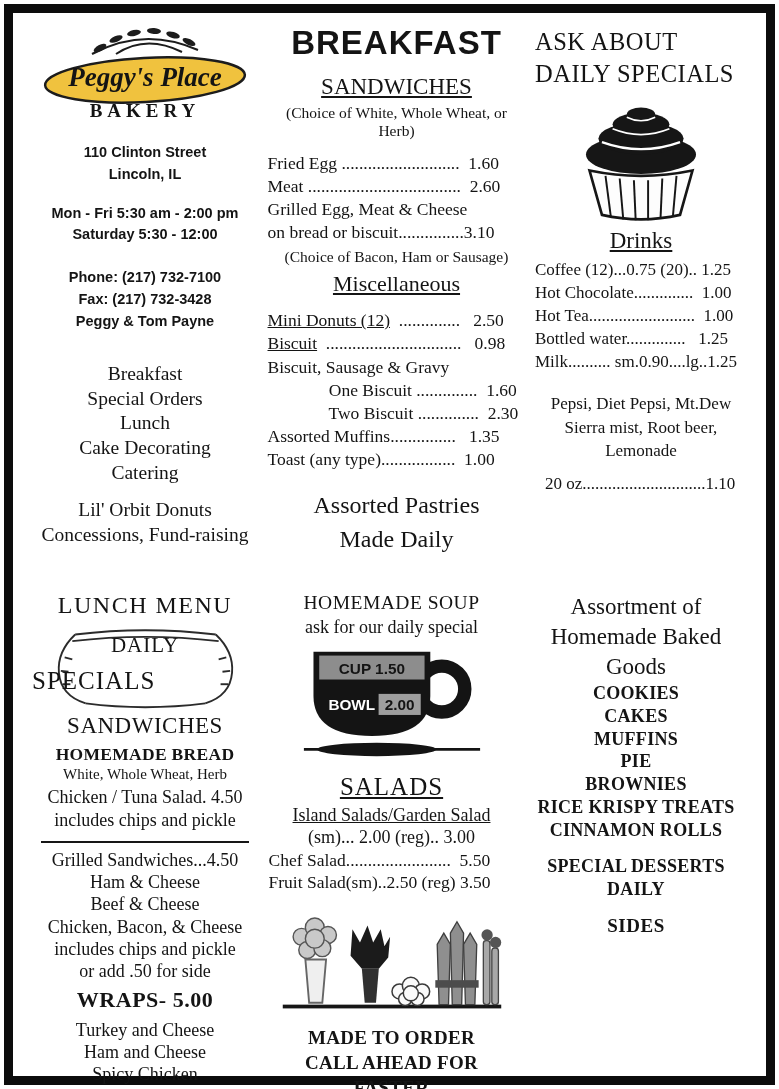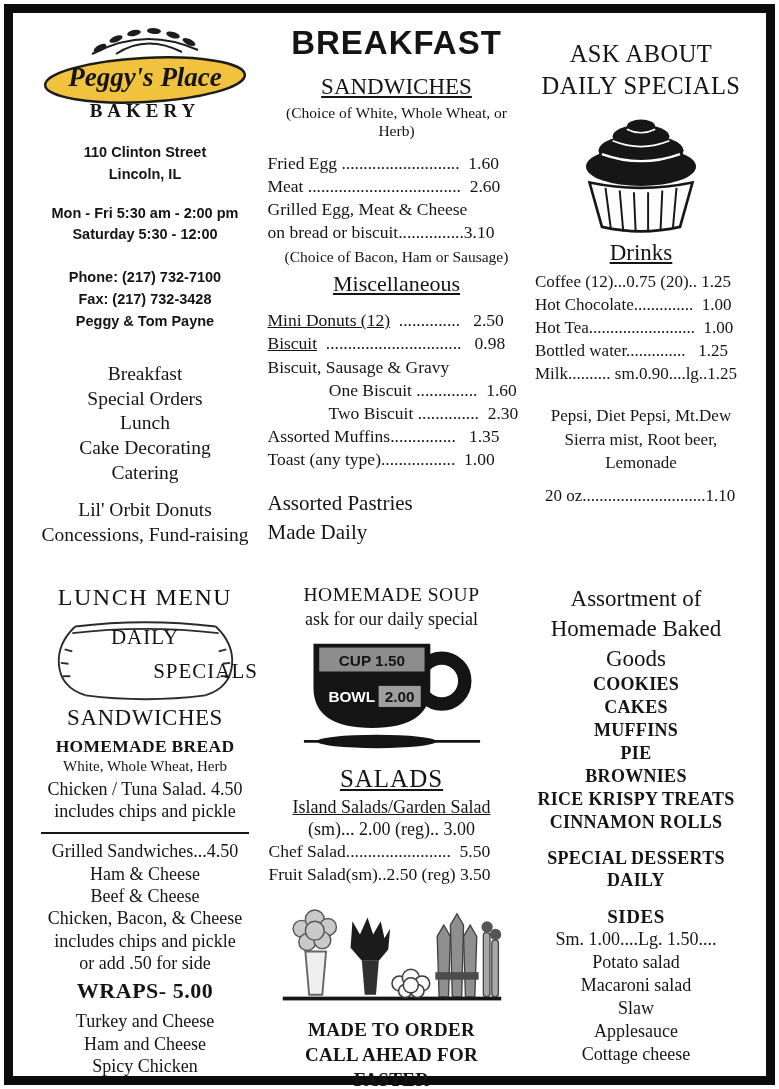--- a/index.html
+++ b/index.html
@@ -39,40 +39,40 @@
 
   
   .bfast-title { font-family: "Liberation Sans", sans-serif; font-weight: bold; font-size: 33px;
                  letter-spacing: 1px; text-align: center; margin-top: 4px; }
   .h-serif { font-size: 23px; text-align: center; }
   .sand-title { margin-top: 12px; }
   .small-note { font-size: 15.5px; text-align: center; margin-top: 4px; }
   .mline { font-size: 17.5px; line-height: 1.32; white-space: pre; }
   .mblock { margin-top: 12px; }
   .misc-title { font-size: 22px; margin-top: 5px; }
-  .pastries { font-size: 21px; line-height: 1.4; margin-top: 18px; }
-
-  
-  .ask { font-size: 24.5px; line-height: 1.32; text-align: center; margin-top: 18px; letter-spacing: .5px; }
+  .pastries { font-size: 24px; line-height: 1.4; text-align: center; margin-top: 18px; }
+
+  
+  .ask { font-size: 24.5px; line-height: 1.32; margin-top: 6px; letter-spacing: .5px; }
   .muffin-wrap { text-align: center; margin-top: 12px; }
   .drinks-title { font-size: 23px; text-align: center; margin-top: 2px; }
   .dline { font-size: 17px; line-height: 1.36; white-space: pre; }
   .dblock { margin-top: 4px; }
   .sodas { font-size: 17px; line-height: 1.38; text-align: center; margin-top: 19px; }
   .sizes { margin-top: 9px; padding-left: 10px; }
 
   
   .bottom { margin-top: 36px; }
 
   
   .lunch-title { font-size: 24px; letter-spacing: 1.5px; text-align: center; }
   .jar { position: relative; height: 88px; margin-top: 4px; }
   .jar svg { position: absolute; left: 50%; transform: translateX(-50%); top: 0; }
   .jar-line1 { position: absolute; left: 0; right: 0; top: 10px; text-align: center; font-size: 21px; letter-spacing: 1px; }
-  .jar-line2 { position: absolute; left: 0; right: 0; top: 44px; text-align: right; font-size: 21px; letter-spacing: 1px; }
+  .jar-line2 { position: absolute; left: 0; right: 0; top: 44px; text-align: left; font-size: 25px; letter-spacing: 1px; }
   .lunch-sand { font-size: 23px; text-align: center; margin-top: 2px; letter-spacing: .5px; }
   .bread-title { font-size: 17.5px; font-weight: bold; text-align: center; margin-top: 5px; letter-spacing: .3px; }
   .bread-note { font-size: 15px; text-align: center; margin-top: 1px; }
   .lline { font-size: 18px; line-height: 1.24; text-align: center; }
   .block1 { margin-top: 3px; }
   .divider { width: 208px; border-top: 2px solid #161616; margin: 10px auto 6px; }
   .wraps-title { font-size: 22px; font-weight: bold; text-align: center; margin-top: 4px; letter-spacing: .5px; }
   .wraps { margin-top: 6px; }
 
   
@@ -346,24 +346,16 @@
           <div class="baked-item">PIE</div>
           <div class="baked-item">BROWNIES</div>
           <div class="baked-item">RICE KRISPY TREATS</div>
           <div class="baked-item">CINNAMON ROLLS</div>
         </div>
         <div class="desserts">
           <div class="baked-item">SPECIAL DESSERTS</div>
           <div class="baked-item">DAILY</div>
         </div>
         <div class="sides-title">SIDES</div>
-        <div>
-          <div class="side-line">Sm. 1.00....Lg. 1.50....</div>
-          <div class="side-line">Potato salad</div>
-          <div class="side-line">Macaroni salad</div>
-          <div class="side-line">Slaw</div>
-          <div class="side-line">Applesauce</div>
-          <div class="side-line">Cottage cheese</div>
-        </div>
       </div>
     </div>
   </div>
 </div>
 
 </body></html>

